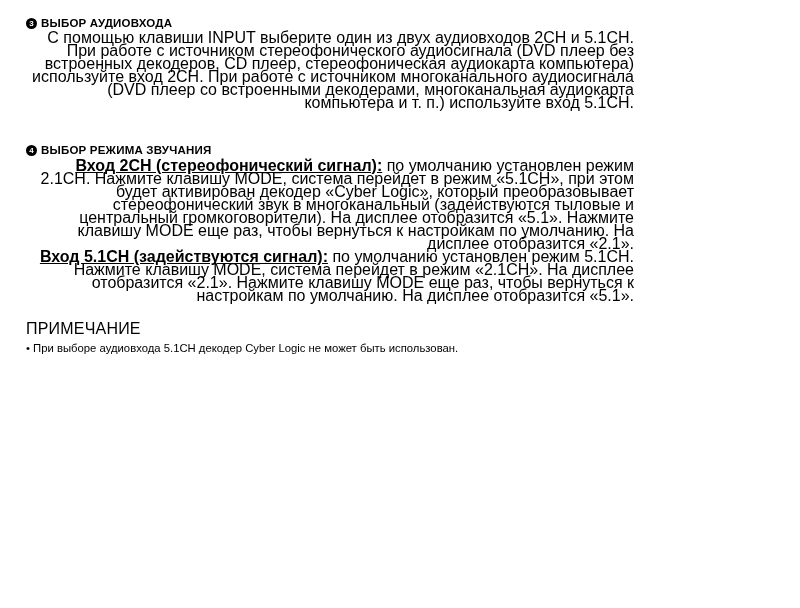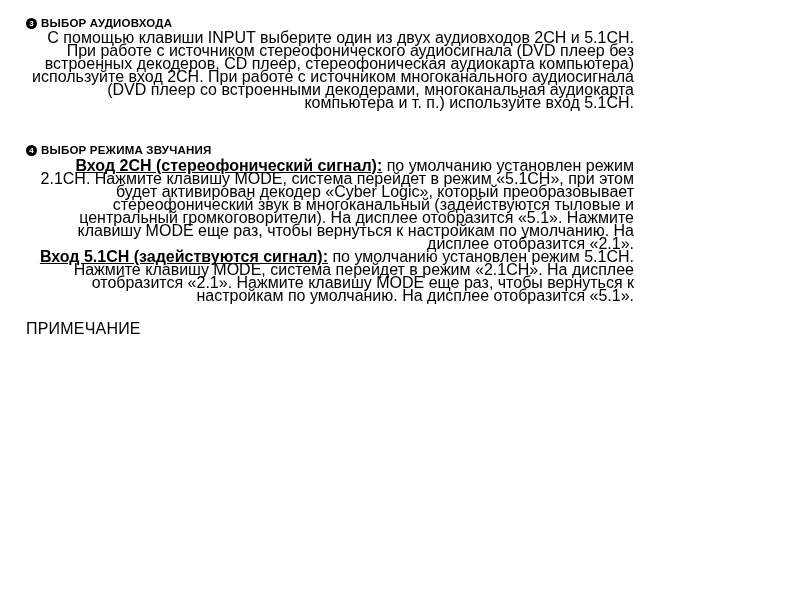--- a/index.html
+++ b/index.html
@@ -96,15 +96,16 @@
   <div class="section section-2">
     <div class="section-heading">
       <span class="num-badge">4</span><span>ВЫБОР РЕЖИМА ЗВУЧАНИЯ</span>
     </div>
     <p class="body-text para-block"><span class="lbl">Вход 2CH (стереофонический сигнал):</span><span> по умолчанию установлен режим 2.1CH. Нажмите клавишу MODE, система перейдет в режим «5.1CH», при этом будет активирован декодер «Cyber Logic», который преобразовывает стереофонический звук в многоканальный (задействуются тыловые и центральный громкоговорители). На дисплее отобразится «5.1». Нажмите клавишу MODE еще раз, чтобы вернуться к настройкам по умолчанию. На дисплее отобразится «2.1».</span></p>
     <p class="body-text para-block"><span class="lbl">Вход 5.1CH (задействуются сигнал):</span><span> по умолчанию установлен режим 5.1CH. Нажмите клавишу MODE, система перейдет в режим «2.1CH». На дисплее отобразится «2.1». Нажмите клавишу MODE еще раз, чтобы вернуться к настройкам по умолчанию. На дисплее отобразится «5.1».</span></p>
   </div>
 
   <div class="section note-section">
     <div class="note-heading">ПРИМЕЧАНИЕ</div>
+    <p class="note-item">• При выборе аудиовхода 5.1CH декодер Cyber Logic не может быть использован.</p>
   </div>
 
 </div>
 
 </body></html>

